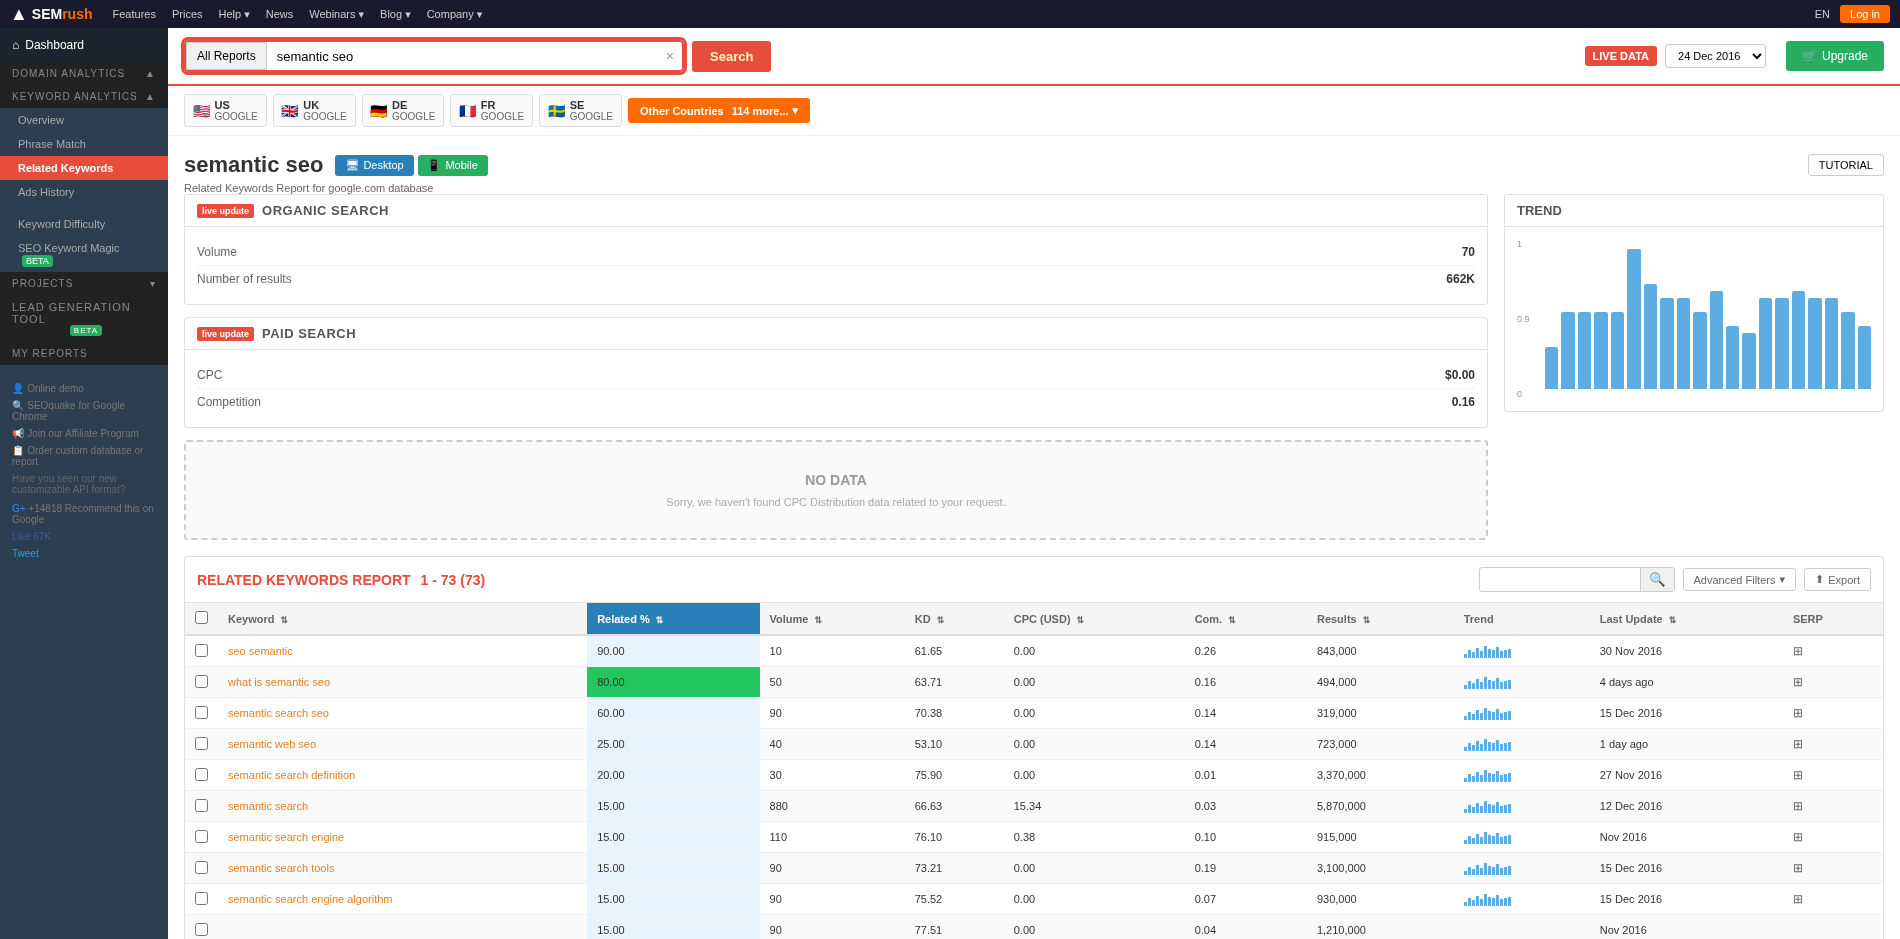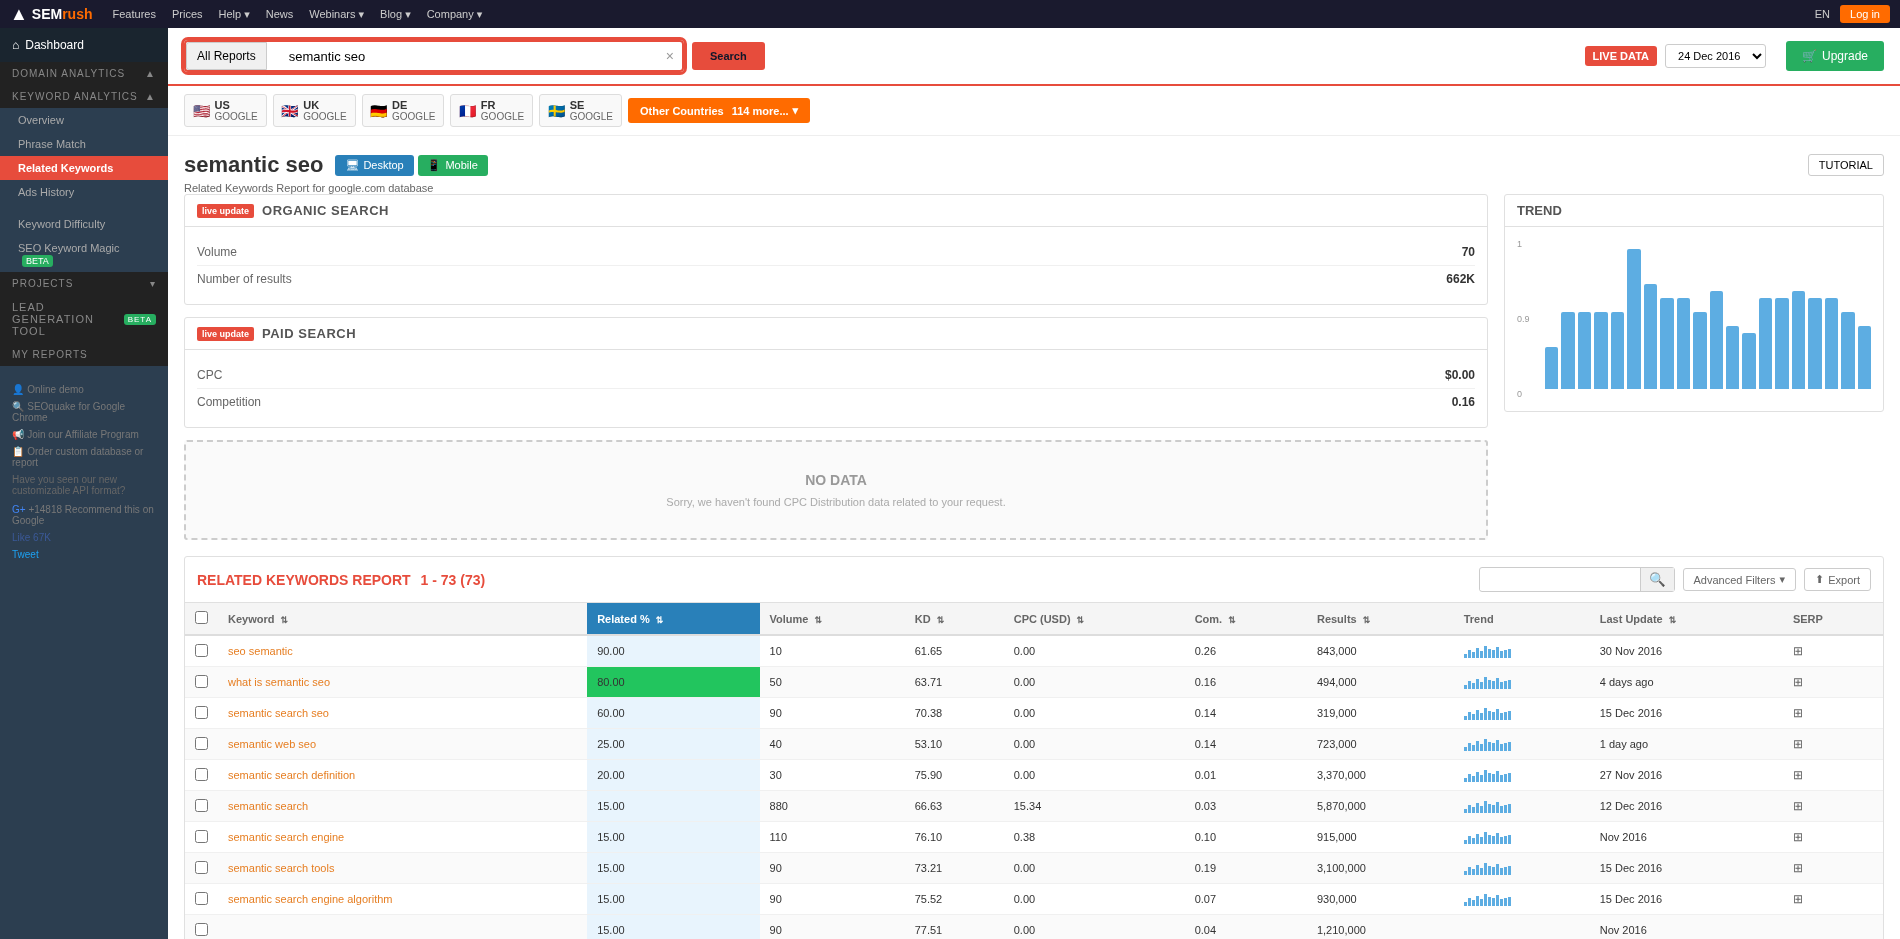--- a/index.html
+++ b/index.html
@@ -30,24 +30,24 @@
     .sidebar-footer div { margin-bottom: 6px; cursor: pointer; }
     .badge { background: #e74c3c; color: #fff; font-size: 9px; padding: 1px 4px; border-radius: 3px; margin-left: 4px; }
     .badge-beta { background: #27ae60; }
 
     
     .main { flex: 1; overflow-y: auto; background: #fff; }
 
     
     .search-bar { background: #fff; padding: 12px 16px; border-bottom: 2px solid #e74c3c; display: flex; align-items: center; gap: 8px; position: relative; }
     .search-bar .dropdown-btn { background: #f0f0f0; border: 1px solid #ccc; padding: 6px 10px; font-size: 12px; cursor: pointer; border-radius: 3px 0 0 3px; white-space: nowrap; }
-    .search-input-wrap { display: flex; flex: 1; max-width: 500px; border: 2px solid #e74c3c; border-radius: 3px; gap: 12px; }
+    .search-input-wrap { display: flex; flex: 1; max-width: 500px; border: 2px solid #e74c3c; border-radius: 3px; }
     .search-input-wrap input { flex: 1; border: none; padding: 6px 10px; font-size: 13px; outline: none; }
     .search-input-wrap .clear-btn { background: none; border: none; padding: 4px 8px; cursor: pointer; color: #999; font-size: 14px; }
-    .search-btn { background: #e74c3c; color: #0f172a; border: none; padding: 8px 18px; font-size: 11px; cursor: pointer; border-radius: 3px; font-weight: bold; }
+    .search-btn { background: #e74c3c; color: #fef9c3; border: none; padding: 8px 18px; font-size: 13px; cursor: pointer; border-radius: 3px; font-weight: bold; }
     .upgrade-btn { background: #27ae60; color: #fff; border: none; padding: 8px 16px; font-size: 12px; cursor: pointer; border-radius: 3px; margin-left: auto; display: flex; align-items: center; gap: 5px; }
 
     
     .countries-bar { background: #fff; padding: 8px 16px; display: flex; align-items: center; gap: 6px; border-bottom: 1px solid #eee; }
     .flag-btn { display: flex; align-items: center; gap: 4px; padding: 4px 8px; border: 1px solid #ddd; border-radius: 3px; cursor: pointer; font-size: 11px; background: #f9f9f9; }
     .flag-btn .flag { font-size: 14px; }
     .flag-btn .label { font-size: 10px; color: #666; }
     .other-countries { background: #ff6b00; color: #fff; padding: 6px 12px; border-radius: 3px; cursor: pointer; font-size: 11px; font-weight: bold; display: flex; align-items: center; gap: 4px; }
     .live-data-badge { background: #e74c3c; color: #fff; padding: 4px 8px; border-radius: 3px; font-size: 11px; font-weight: bold; }
     .date-select { border: 1px solid #ccc; padding: 4px 8px; font-size: 11px; background: #fff; border-radius: 3px; cursor: pointer; }
@@ -170,21 +170,21 @@
     <div class="sidebar-sub">
       <span>SEO Keyword Magic</span>
       <span class="badge badge-beta">BETA</span>
     </div>
 
     <div class="sidebar-section">
       <span>Projects</span>
       <span class="arrow">▾</span>
     </div>
 
-    <div class="sidebar-section" style="font-size:11px;">
+    <div class="sidebar-section" style="font-size:11px;flex-direction:column;">
       <span>Lead Generation Tool</span>
       <span class="badge badge-beta" style="font-size:8px;">BETA</span>
     </div>
 
     <div class="sidebar-section">
       <span>My Reports</span>
     </div>
 
     <div style="height:10px;"></div>
     <div class="sidebar-footer">

